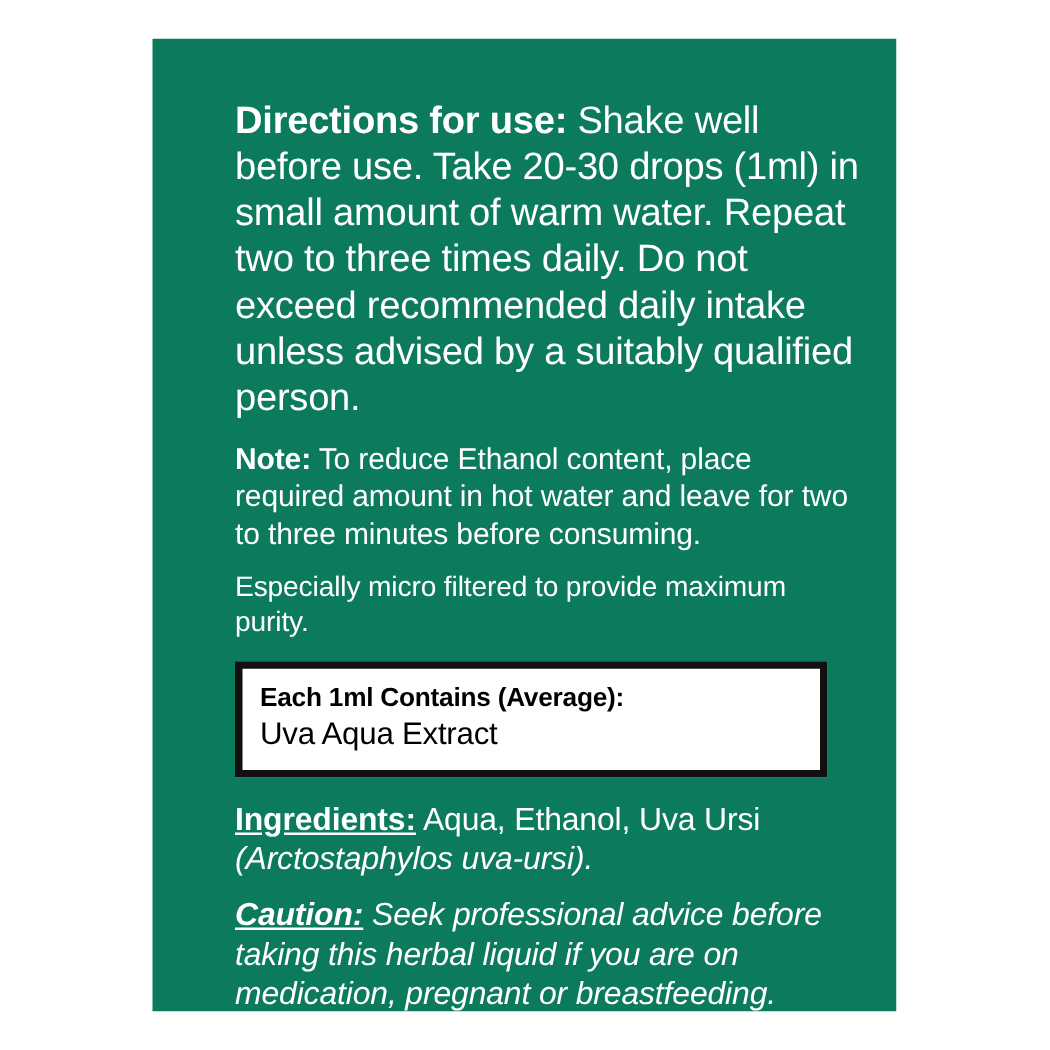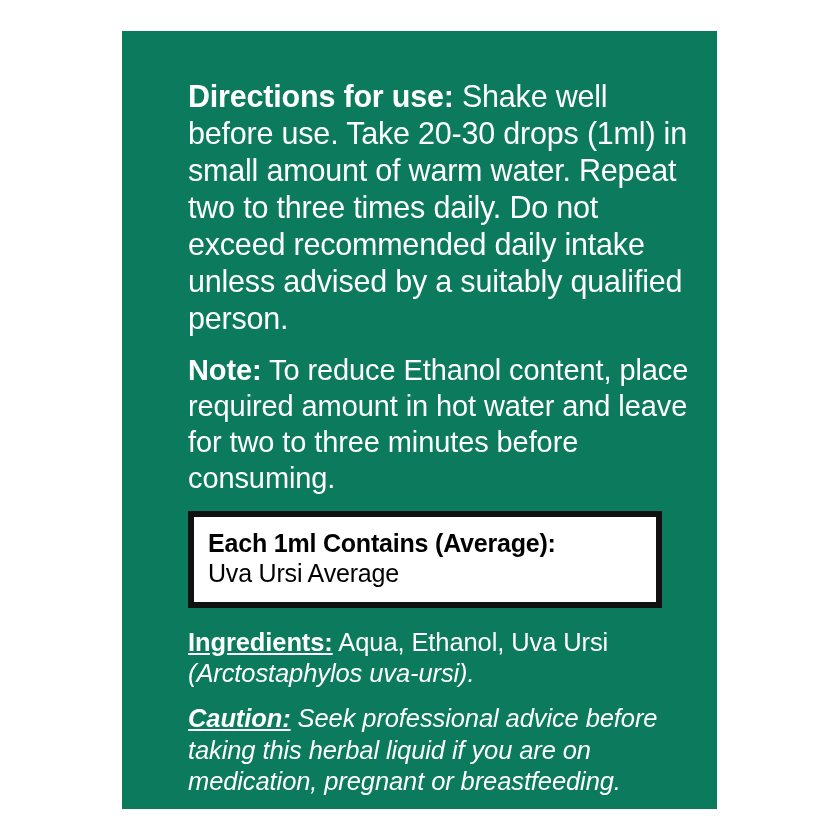--- a/index.html
+++ b/index.html
@@ -30,21 +30,21 @@
     font-size: 30.5px;
     line-height: 1.215;
     letter-spacing: -0.2px;
     margin-bottom: 16px;
   }
   .directions .lead {
     font-weight: bold;
   }
 
   .note {
-    font-size: 29px;
+    font-size: 24px;
     line-height: 1.235;
     letter-spacing: -0.1px;
     margin-bottom: 14px;
   }
   .note .lead { font-weight: bold; }
 
   .filtered {
     font-size: 22.5px;
     line-height: 1.25;
     letter-spacing: -0.1px;
@@ -54,21 +54,21 @@
   .contains-box {
     background: #ffffff;
     color: #000000;
     border: 6px solid #111111;
     box-sizing: border-box;
     width: 474px;
     padding: 11px 14px 13px 14px;
     margin-bottom: 19px;
   }
   .contains-title {
-    font-size: 25px;
+    font-size: 21px;
     font-weight: bold;
     line-height: 1.22;
     letter-spacing: -0.2px;
   }
   .contains-line {
     font-size: 25px;
     line-height: 1.22;
     letter-spacing: -0.2px;
   }
 
@@ -95,24 +95,25 @@
 <div id="label-panel">
 
   <p class="block directions">
     <span class="lead">Directions for use:</span><span> Shake well before use. Take 20-30 drops (1ml) in small amount of warm water. Repeat two to three times daily. Do not exceed recommended daily intake unless advised by a suitably qualified person.</span>
   </p>
 
   <p class="block note">
     <span class="lead">Note:</span><span> To reduce Ethanol content, place required amount in hot water and leave for two to three minutes before consuming.</span>
   </p>
 
+  <p class="block filtered">Especially micro filtered to provide maximum purity.</p>
 
   <div class="contains-box">
     <div class="contains-title">Each 1ml Contains (Average):</div>
-    <div class="contains-line">Uva Ursi Average</div>
+    <div class="contains-line">Uva Aqua Extract</div>
   </div>
 
   <p class="block ingredients">
     <span class="lead">Ingredients:</span><span> Aqua, Ethanol, Uva Ursi </span><span class="sci">(Arctostaphylos uva-ursi).</span>
   </p>
 
   <p class="block caution">
     <span class="lead">Caution:</span><span> Seek professional advice before taking this herbal liquid if you are on medication, pregnant or breastfeeding.</span>
   </p>
 

